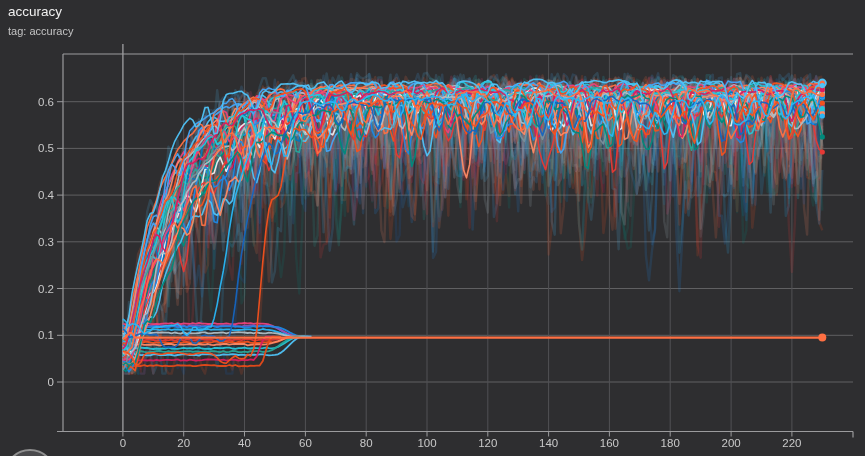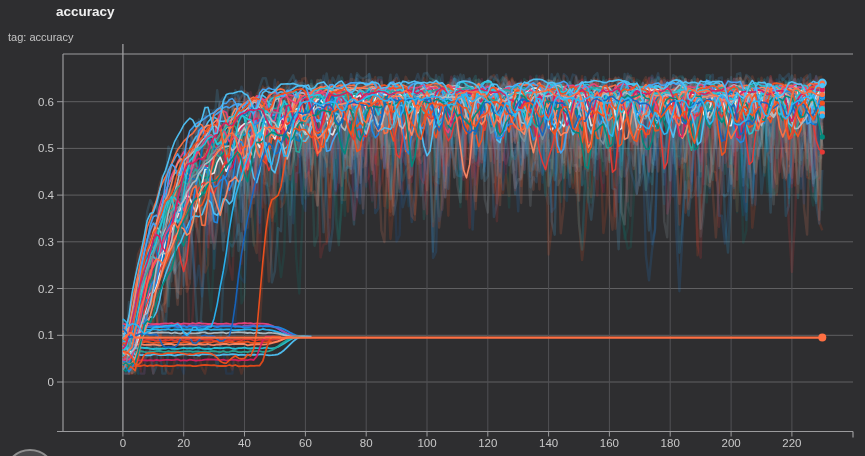--- a/index.html
+++ b/index.html
@@ -2,22 +2,22 @@
 <html><head>
 <meta charset="utf-8">
 <style>
   html,body{margin:0;padding:0;}
   body{
     width:865px;height:456px;overflow:hidden;position:relative;
     background:#2e2e30;
     font-family:"Liberation Sans", sans-serif;
   }
   .card-header{position:absolute;left:8px;top:4px;z-index:3;line-height:1.25;}
-  .card-title{font-size:13.5px;font-weight:bold;color:#f0f0f0;margin-left:48px;}
-  .card-subtitle{font-size:11px;color:#c4c4c4;margin-top:10px;}
+  .card-title{font-size:13.5px;font-weight:normal;color:#f0f0f0;}
+  .card-subtitle{font-size:11px;color:#c4c4c4;margin-top:4px;}
   #chart{position:absolute;left:0;top:0;}
   .fab{
     position:absolute;left:4px;top:449px;width:48px;height:48px;
     border-radius:50%;background:#4a4a4c;border:2px solid #8f8f8f;
   }
   svg text{font-family:"Liberation Sans", sans-serif;}
 </style>
 </head>
 <body>
 

